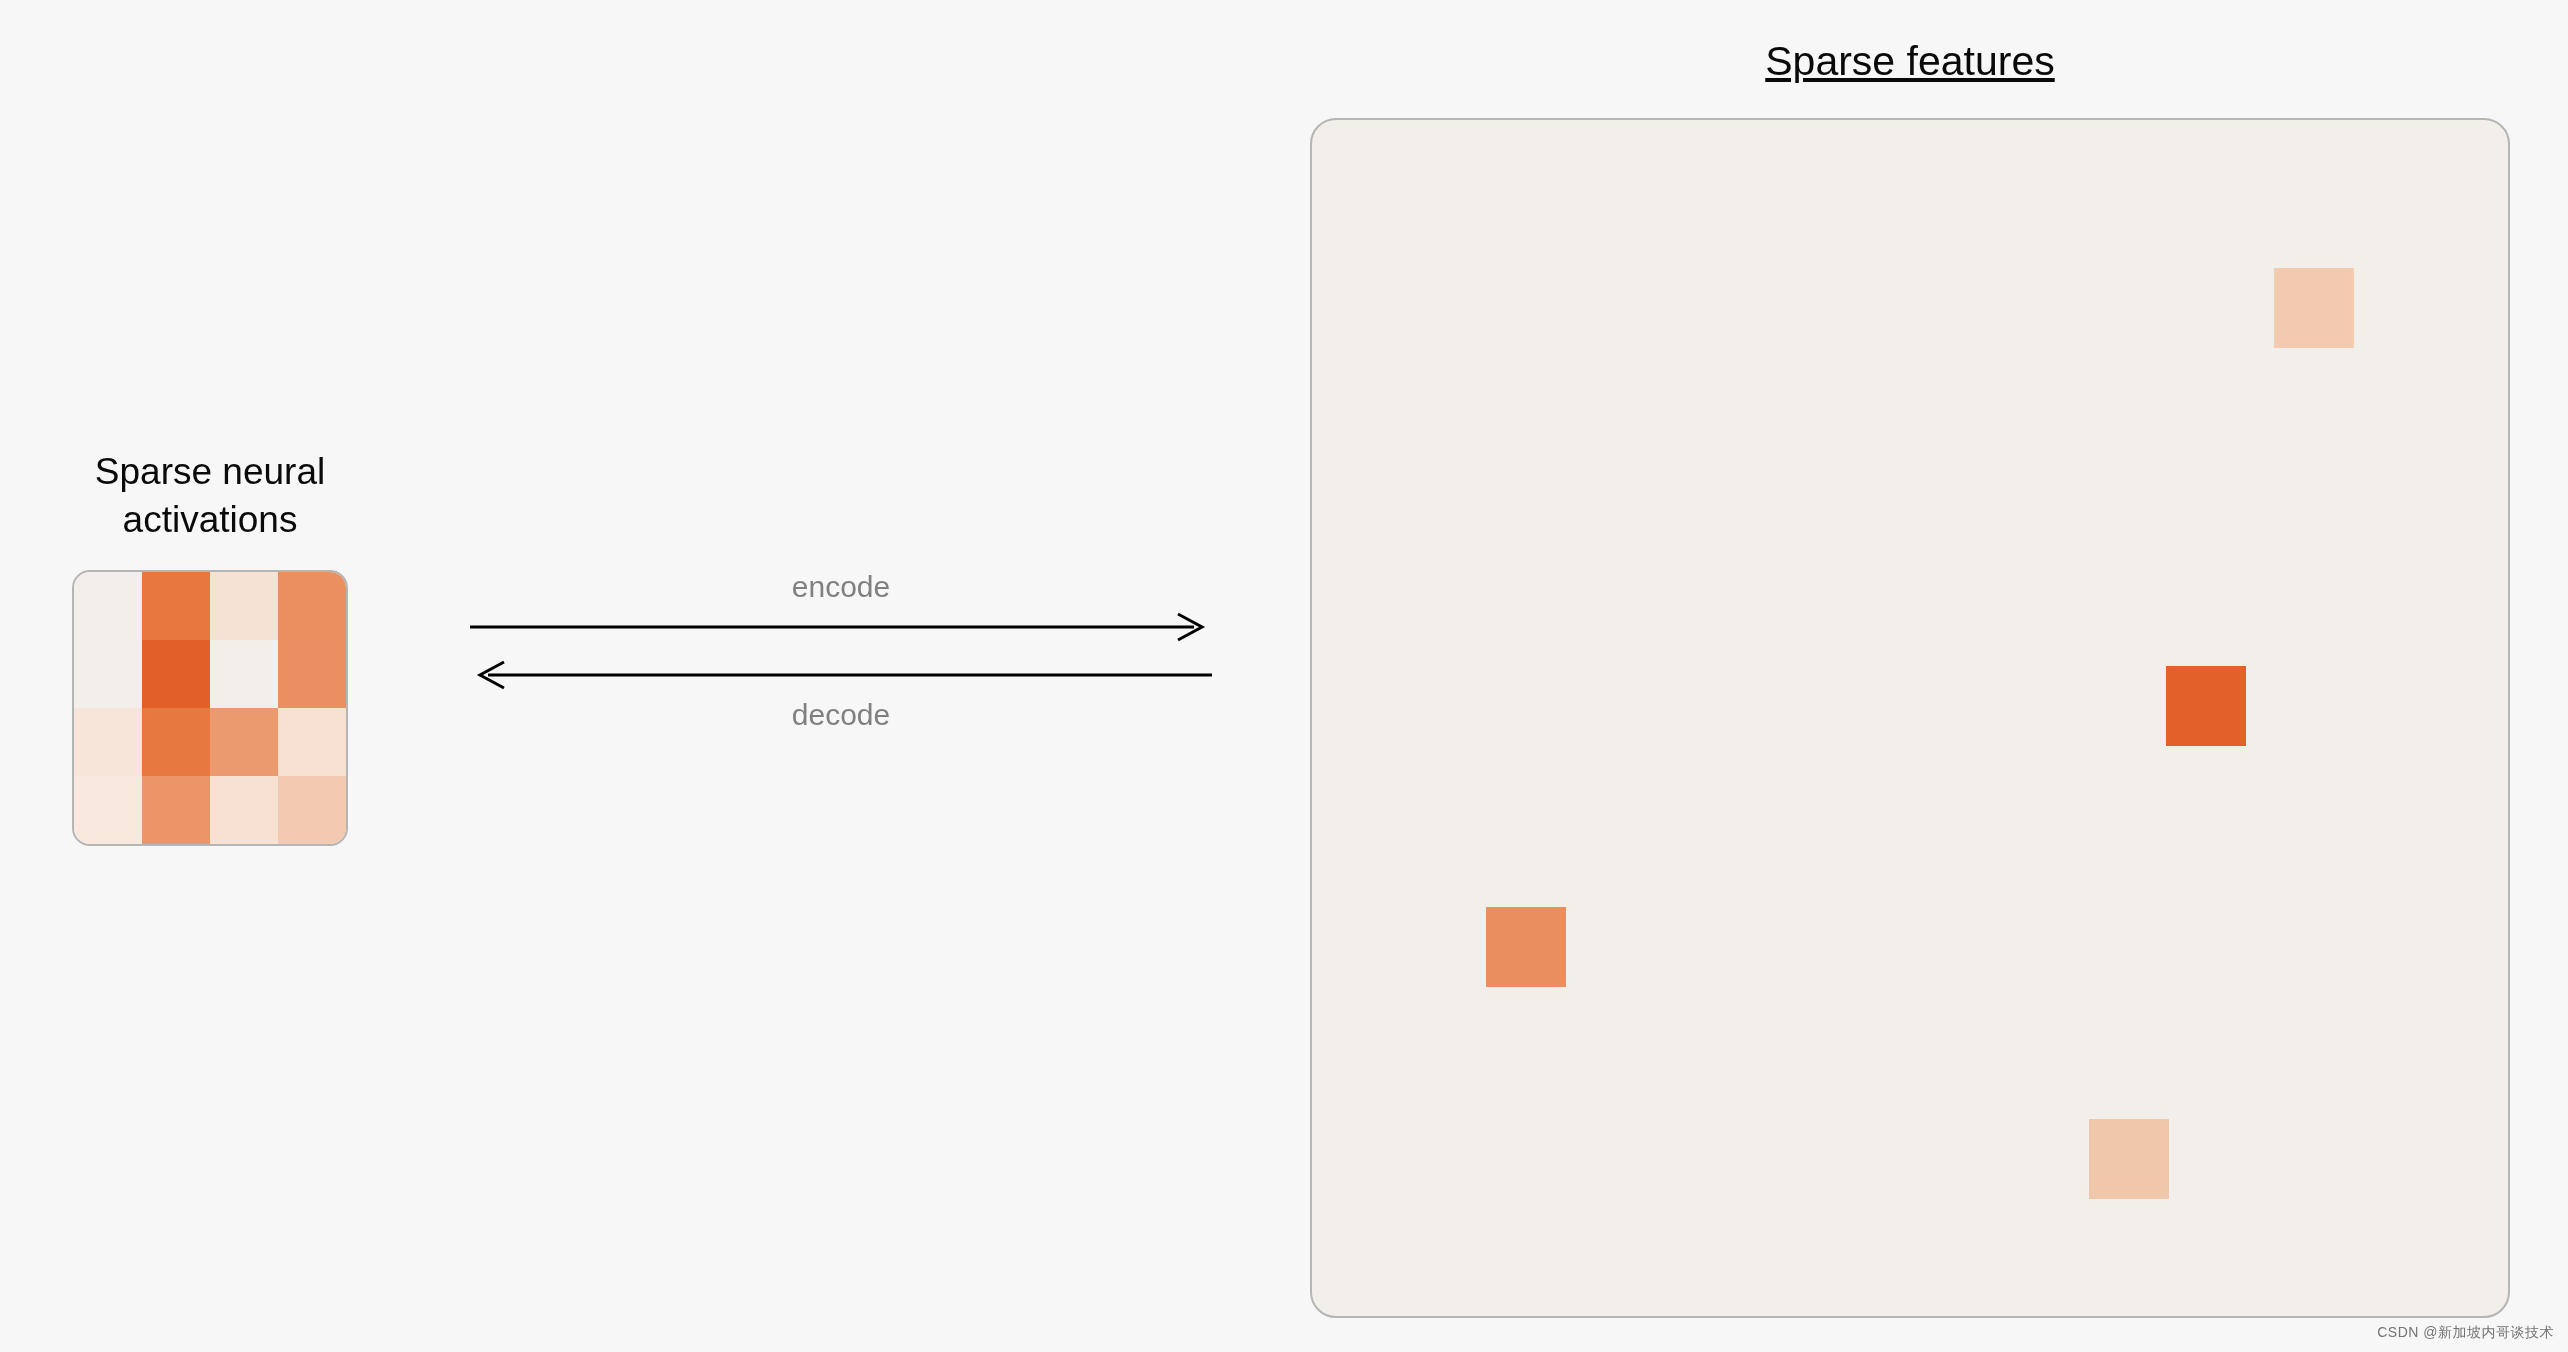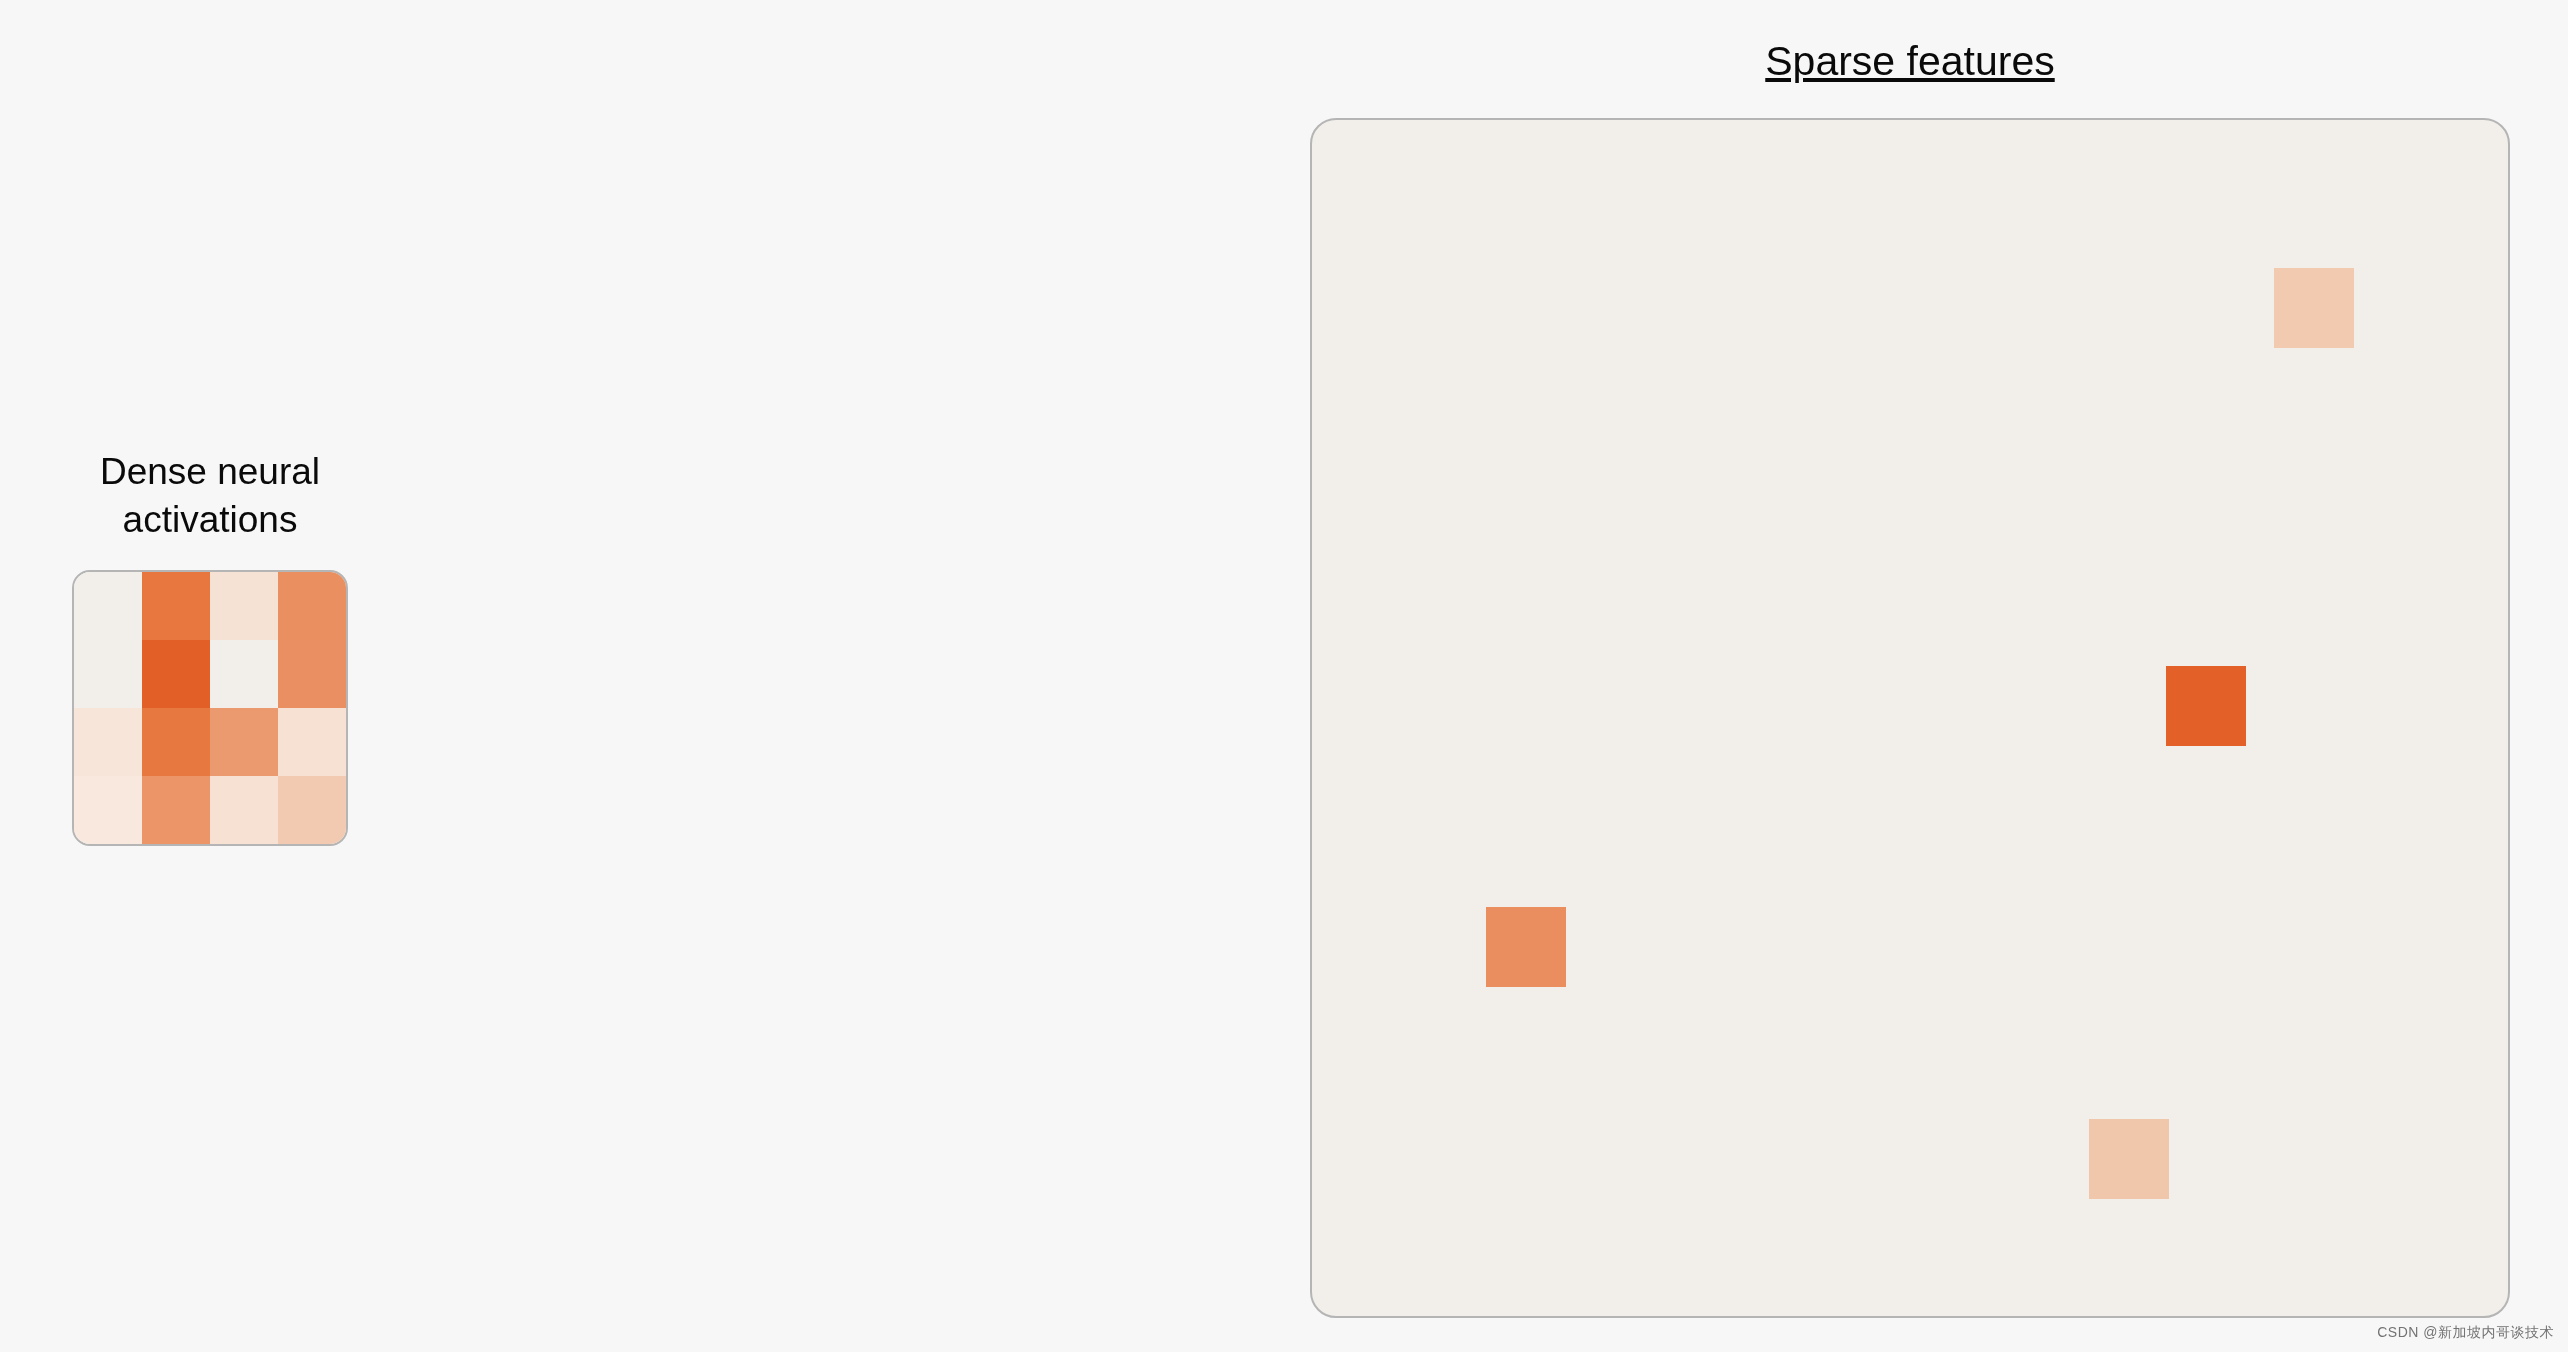--- a/index.html
+++ b/index.html
@@ -117,21 +117,21 @@
       font-size: 14px;
       color: #737373;
       letter-spacing: 0.5px;
     }
   </style>
 </head>
 <body>
 
 <div class="canvas">
   <div class="dense-title title">
-    <span>Dense neural</span><br>
+    <span>Sparse neural</span><br>
     <span>activations</span>
   </div>
 
   <div class="dense-grid-wrap">
     <div class="dense-grid" id="dense-grid">
         <div class="dense-cell" style="background: rgb(242, 239, 234);"></div>
         <div class="dense-cell" style="background: rgb(231, 118, 63);"></div>
         <div class="dense-cell" style="background: rgb(246, 226, 213);"></div>
         <div class="dense-cell" style="background: rgb(233, 143, 96);"></div>
         <div class="dense-cell" style="background: rgb(242, 239, 234);"></div>
@@ -143,20 +143,36 @@
         <div class="dense-cell" style="background: rgb(235, 154, 111);"></div>
         <div class="dense-cell" style="background: rgb(246, 225, 211);"></div>
         <div class="dense-cell" style="background: rgb(248, 232, 222);"></div>
         <div class="dense-cell" style="background: rgb(235, 149, 104);"></div>
         <div class="dense-cell" style="background: rgb(246, 225, 211);"></div>
         <div class="dense-cell" style="background: rgb(242, 202, 178);"></div>
       </div>
   </div>
 
 
+  <div class="arrows-wrap">
+    <div class="arrow-row">
+      <div class="arrow-label">encode</div>
+      <svg class="arrow-svg" viewBox="0 0 742 30">
+        <line x1="0" y1="15" x2="724" y2="15" stroke="#000" stroke-width="3"></line>
+        <polyline points="708,2 732,15 708,28" fill="none" stroke="#000" stroke-width="3"></polyline>
+      </svg>
+    </div>
+    <div class="arrow-row decode">
+      <svg class="arrow-svg" viewBox="0 0 742 30">
+        <line x1="18" y1="15" x2="742" y2="15" stroke="#000" stroke-width="3"></line>
+        <polyline points="34,2 10,15 34,28" fill="none" stroke="#000" stroke-width="3"></polyline>
+      </svg>
+      <div class="arrow-label">decode</div>
+    </div>
+  </div>
 
   <div class="sparse-title">Sparse features</div>
 
   <div class="sparse-box" id="sparse-box">
       <div class="sparse-cell" style="left: 962px; top: 148px; background: rgb(242, 202, 176);"></div>
       <div class="sparse-cell" style="left: 854px; top: 546px; background: rgb(227, 97, 40);"></div>
       <div class="sparse-cell" style="left: 174px; top: 787px; background: rgb(234, 142, 95);"></div>
       <div class="sparse-cell" style="left: 777px; top: 999px; background: rgb(241, 199, 172);"></div>
     </div>
 

